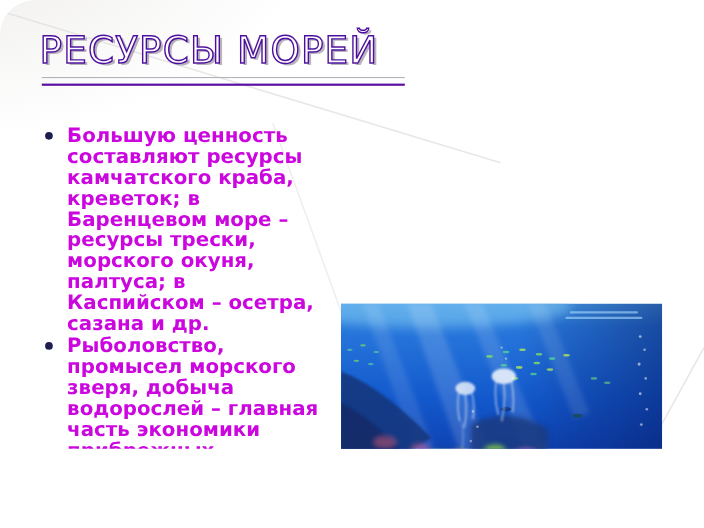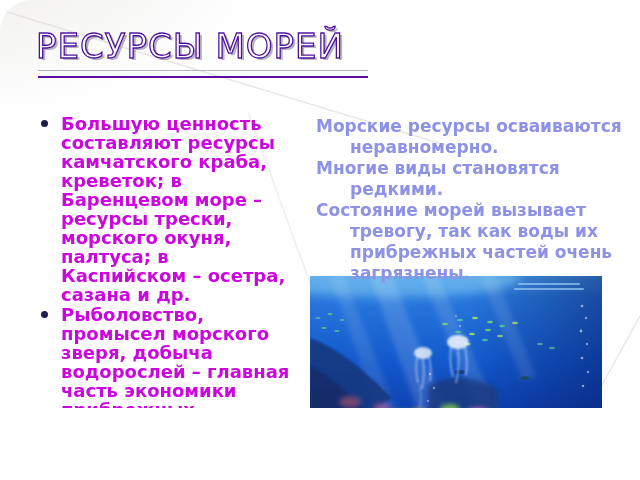--- a/index.html
+++ b/index.html
@@ -60,25 +60,20 @@
   </svg>
 
   <h1 class="title">РЕСУРСЫ МОРЕЙ</h1>
   <div class="title-underline"></div>
 
   <ul class="left-col">
     <li>Большую ценность составляют ресурсы камчатского краба, креветок; в Баренцевом море – ресурсы трески, морского окуня, палтуса; в Каспийском – осетра, сазана и др.</li>
     <li>Рыболовство, промысел морского зверя, добыча водорослей – главная часть экономики прибрежных территорий России.</li>
   </ul>
 
-  <div class="right-col">
-    <p>Морские ресурсы осваиваются неравномерно.</p>
-    <p>Многие виды становятся редкими.</p>
-    <p>Состояние морей вызывает тревогу, так как воды их прибрежных частей очень загрязнены.</p>
-  </div>
 
   <div class="photo">
     <svg width="292" height="175" viewBox="0 0 292 175">
       <defs>
         <linearGradient id="water" x1="0" y1="0" x2="0" y2="1">
           <stop offset="0" stop-color="#4699e8"></stop>
           <stop offset="0.12" stop-color="#2878dc"></stop>
           <stop offset="0.5" stop-color="#1258cc"></stop>
           <stop offset="1" stop-color="#0c2f9a"></stop>
         </linearGradient>

